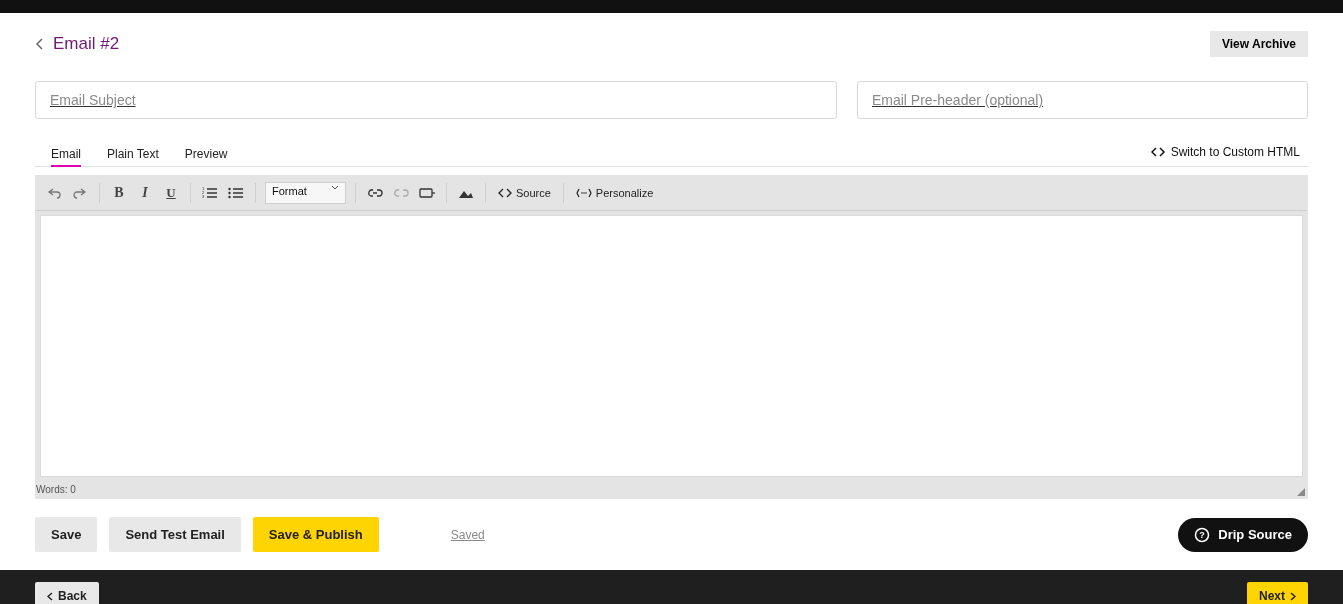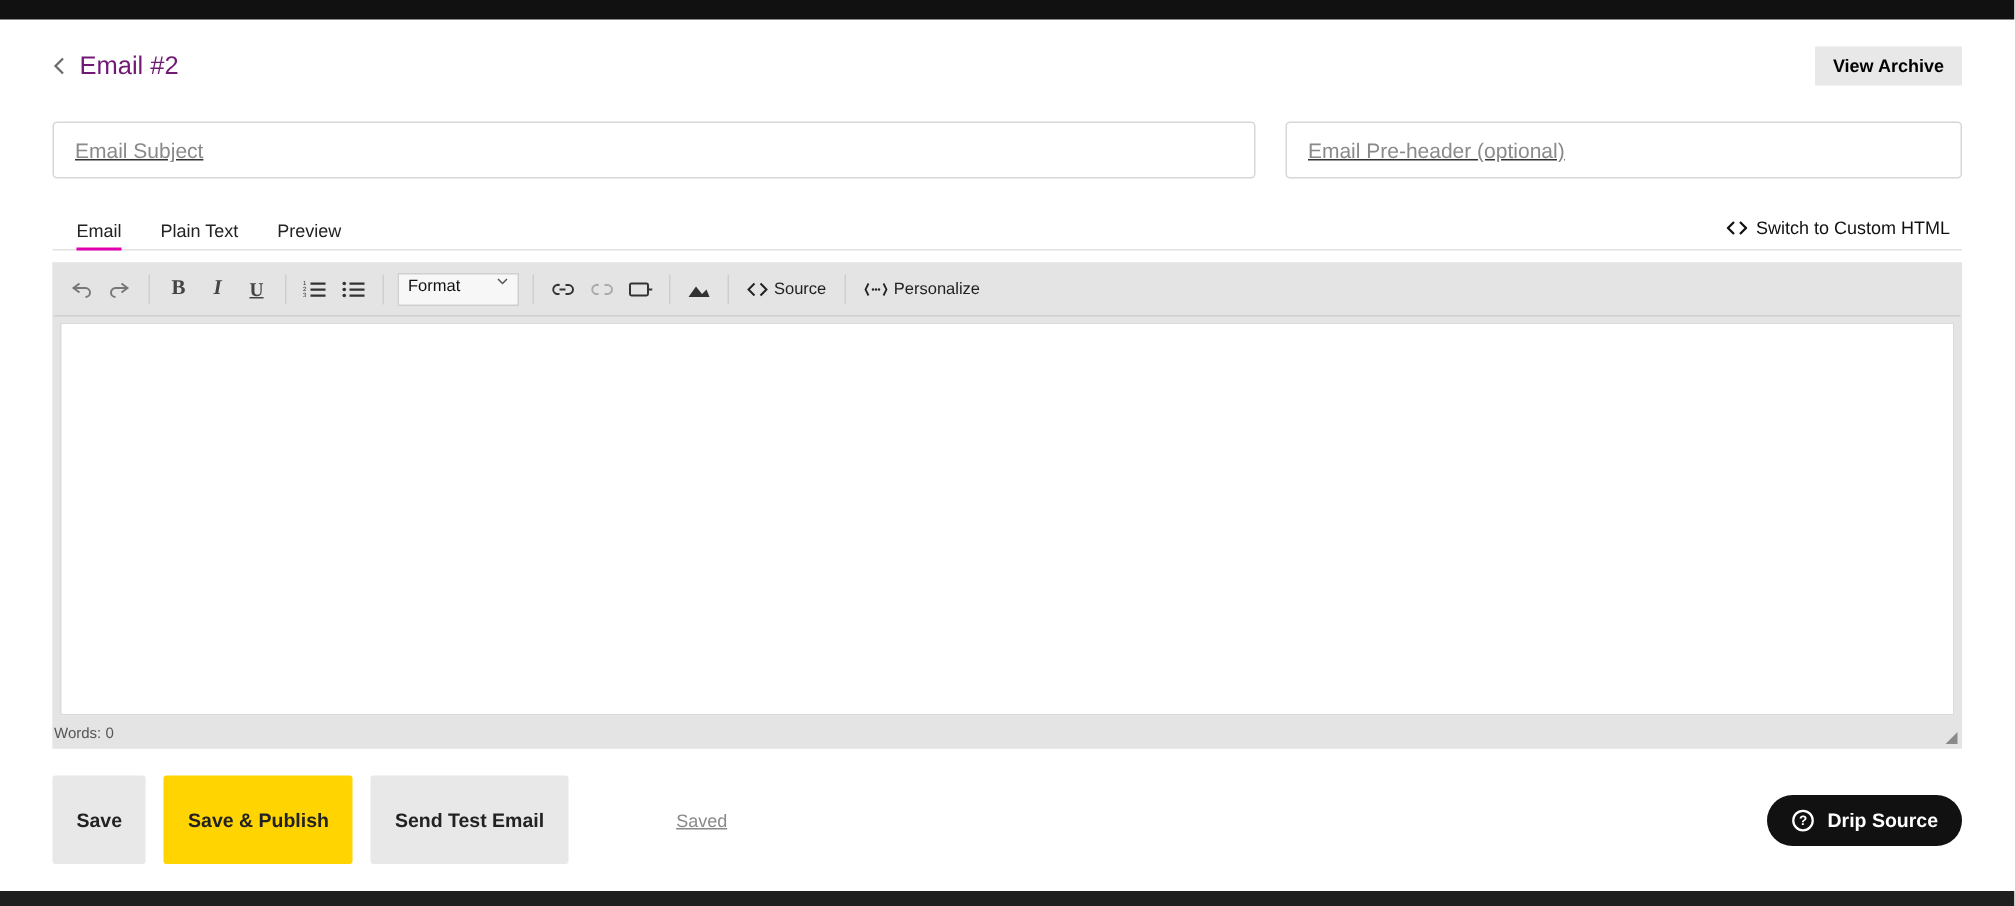--- a/index.html
+++ b/index.html
@@ -29,21 +29,21 @@
 .toolbar { display: flex; align-items: center; gap: 6px; padding: 6px 8px; background: #e4e4e4; border-bottom: 1px solid #cfcfcf; }
 .tb-btn { display: inline-flex; align-items: center; justify-content: center; width: 20px; height: 20px; color: #444; cursor: pointer; }
 .tb-sep { width: 1px; height: 20px; background: #cfcfcf; margin: 0 3px; }
 .format-dd { display: inline-flex; align-items: flex-start; justify-content: space-between; border: 1px solid #cfcfcf; background: #f7f7f7; padding: 2px 6px; width: 81px; height: 22px; font-size: 11px; cursor: pointer; }
 .tb-text { display: inline-flex; align-items: center; gap: 4px; font-size: 11px; color: #222; cursor: pointer; padding: 0 3px; }
 .editor-canvas { background: #fff; height: 262px; margin: 4px; border: 1px solid #dadada; }
 .word-count { font-size: 10px; color: #555; padding: 3px 10px 3px 0; position: relative; }
 .resize { position: absolute; right: 2px; bottom: 2px; width: 0; height: 0; border-style: solid; border-width: 0 0 8px 8px; border-color: transparent transparent #8a8a8a transparent; }
 
 .actions-row { display: flex; align-items: center; gap: 12px; padding: 18px 0 18px; }
-.btn { border: none; padding: 22px 16px; font-size: 13px; font-weight: 600; border-radius: 2px; cursor: pointer; }
+.btn { border: none; padding: 10px 16px; font-size: 13px; font-weight: 600; border-radius: 2px; cursor: pointer; }
 .btn-gray { background: #e8e8e8; color: #222; }
 .btn-yellow { background: #ffd400; color: #222; }
 .saved-label { color: #8a8a8a; font-size: 12px; margin-left: 60px; text-decoration: underline; }
 .toggle-wrap { display: flex; align-items: center; gap: 12px; margin-left: 60px; }
 .toggle { width: 54px; height: 24px; border-radius: 12px; background: #e000b0; position: relative; cursor: pointer; }
 .toggle .on { position: absolute; left: 8px; top: 5px; color: #fff; font-size: 9px; font-weight: 700; }
 .toggle .knob { position: absolute; right: 2px; top: 2px; width: 20px; height: 20px; border-radius: 50%; background: #fff; box-shadow: 0 1px 2px rgba(0,0,0,.2); }
 .toggle-label { font-size: 14px; color: #222; }
 .support-btn { margin-left: auto; background: #111; color: #fff; border-radius: 18px; padding: 9px 16px; display: flex; align-items: center; gap: 8px; font-size: 13px; font-weight: 700; cursor: pointer; }
 
@@ -182,22 +182,22 @@
     </div>
     <div class="editor-canvas"></div>
     <div class="word-count">
       <span>Words: </span><span>0</span>
       <span class="resize"></span>
     </div>
   </div>
 
   <div class="actions-row">
     <button class="btn btn-gray">Save</button>
+    <button class="btn btn-gray">Send Test Email</button>
     <button class="btn btn-yellow">Save &amp; Publish</button>
-    <button class="btn btn-gray">Send Test Email</button>
     <span class="saved-label">Saved</span>
     <div class="support-btn">
       <span>
         <svg width="16" height="16" viewBox="0 0 16 16">
             <circle cx="8" cy="8" r="6.5" stroke="#fff" stroke-width="1.5" fill="none"></circle>
             <text x="8" y="11" text-anchor="middle" font-size="9" font-weight="700" fill="#fff">?</text>
           </svg>
       </span>
       <span>Drip Source</span>
     </div>

